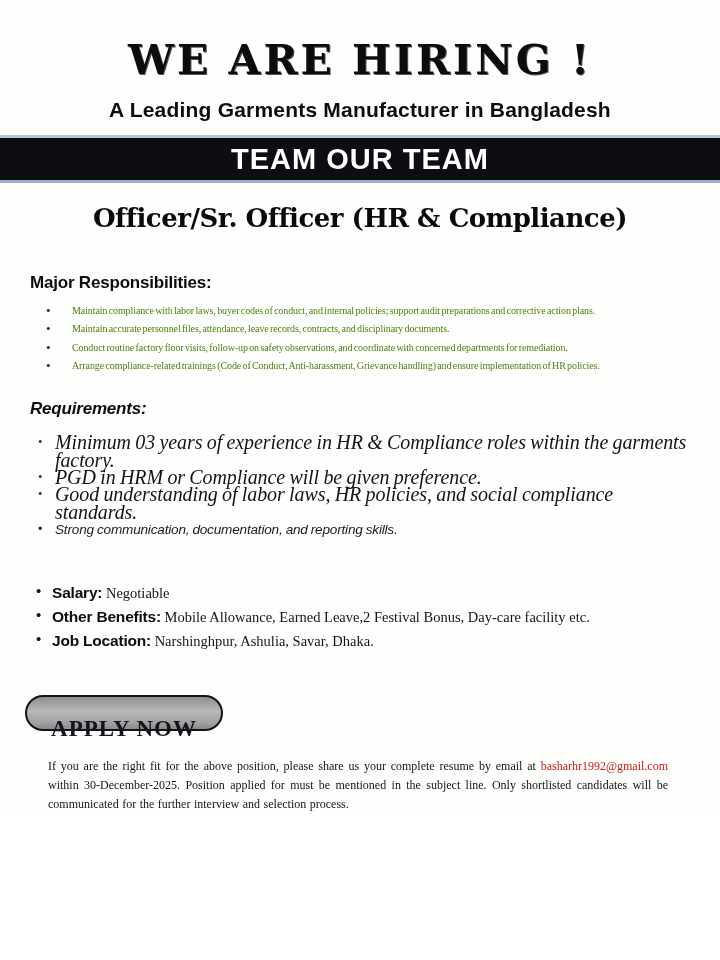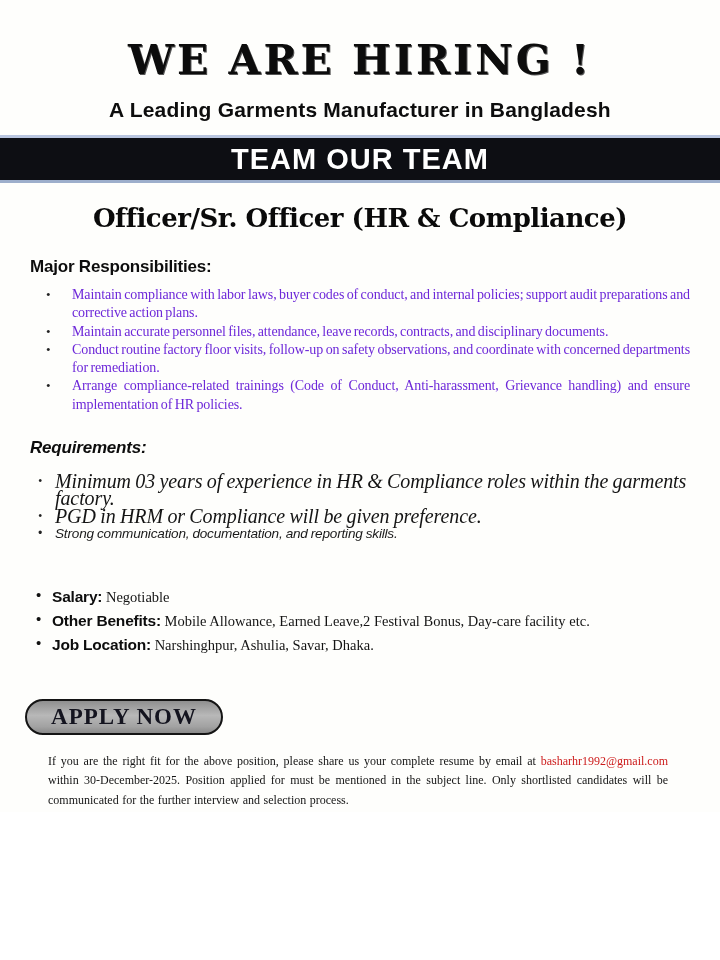--- a/index.html
+++ b/index.html
@@ -37,28 +37,28 @@
     font-family:"DejaVu Serif", serif; font-weight:700;
     font-size:26px; color:#0a0a0a; letter-spacing:-0.5px;
   }
 
   
   .section { margin:0 30px; }
   .section-heading {
     font-family:"Liberation Sans", sans-serif; font-weight:700;
     font-size:17px; color:#0d0d0d; letter-spacing:-0.2px;
   }
-  .resp-section { margin-top:24px; }
+  .resp-section { margin-top:40px; }
   .req-section  { margin-top:24px;font-style:italic; }
 
   ul { list-style:none; }
   ul.resp-list { margin-top:9px; padding-left:16px; }
   ul.resp-list li {
     position:relative; padding-left:26px; text-align:justify;
-    font-size:14px; line-height:18.3px; color:#6d28d9;
+    font-size:10px; line-height:18.3px; color:#4d7c0f;
     letter-spacing:-0.1px; word-spacing:-1px;
   }
   ul.resp-list li::before {
     content:"\2022"; position:absolute; left:0; top:0;
     font-size:13px; color:#222;
   }
 
   ul.req-list { margin-top:15px; padding-left:8px; }
   ul.req-list li {
     position:relative; padding-left:17px;
@@ -92,21 +92,21 @@
 
   
   .apply-wrap { margin:46px 0 0 25px; }
   .apply-button {
     display:inline-block; min-width:198px; height:36px;
     border-radius:18px; border:2px solid #141414;
     background:linear-gradient(180deg,#8f8f8f 0%,#b8b8b8 45%,#a2a2a2 80%,#8a8a8a 100%);
     font-family:"Liberation Serif", serif; font-weight:700;
     font-size:23px; letter-spacing:1px; color:#14141f;
     text-align:center; line-height:32px; cursor:pointer;
-    padding:0 18px;
+    padding:16px 18px;
   }
 
   
   .footer {
     margin:17px 52px 0 48px; text-align:justify;
     font-size:12px; line-height:19.4px; color:#141414;
     word-spacing:0.5px;
   }
   .email-link { color:#cc1a1a; text-decoration:none; cursor:pointer; }
 </style>
@@ -133,20 +133,21 @@
       <li>Conduct routine factory floor visits, follow-up on safety observations, and coordinate with concerned departments for remediation.</li>
       <li>Arrange compliance-related trainings (Code of Conduct, Anti-harassment, Grievance handling) and ensure implementation of HR policies.</li>
     </ul>
   </div>
 
   <div class="section req-section">
     <div class="section-heading">Requirements:</div>
     <ul class="req-list">
       <li>Minimum 03 years of experience in HR &amp; Compliance roles within the garments factory.</li>
       <li>PGD in HRM or Compliance will be given preference.</li>
+      <li>Good understanding of labor laws, HR policies, and social compliance standards.</li>
       <li class="sans-item">Strong communication, documentation, and reporting skills.</li>
     </ul>
   </div>
 
   <ul class="details-list">
     <li>
       <span class="detail-label">Salary:</span>
       <span class="detail-value">Negotiable</span>
     </li>
     <li>

